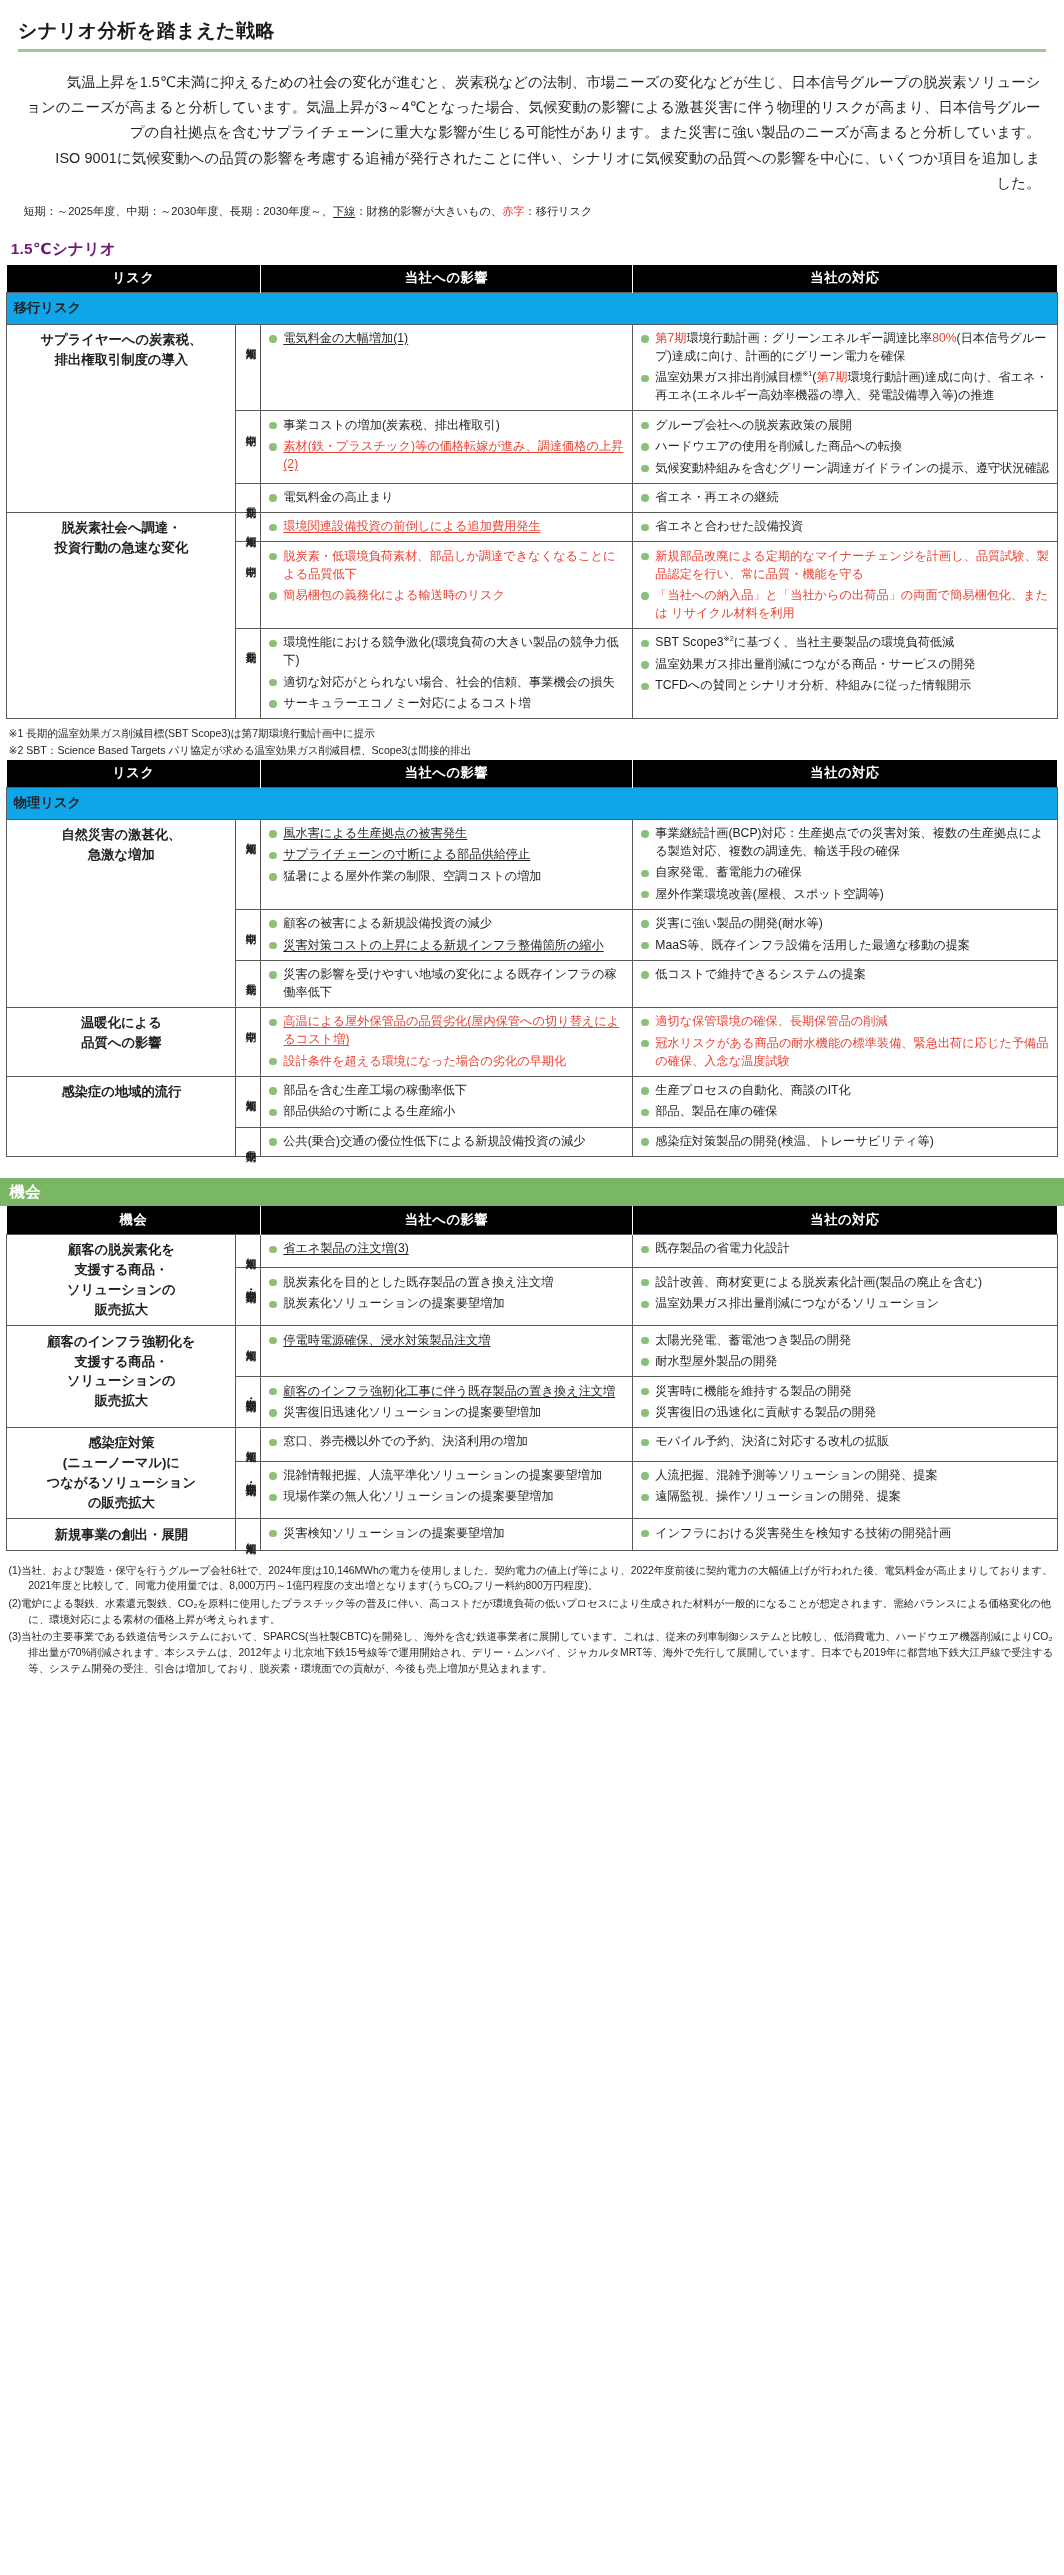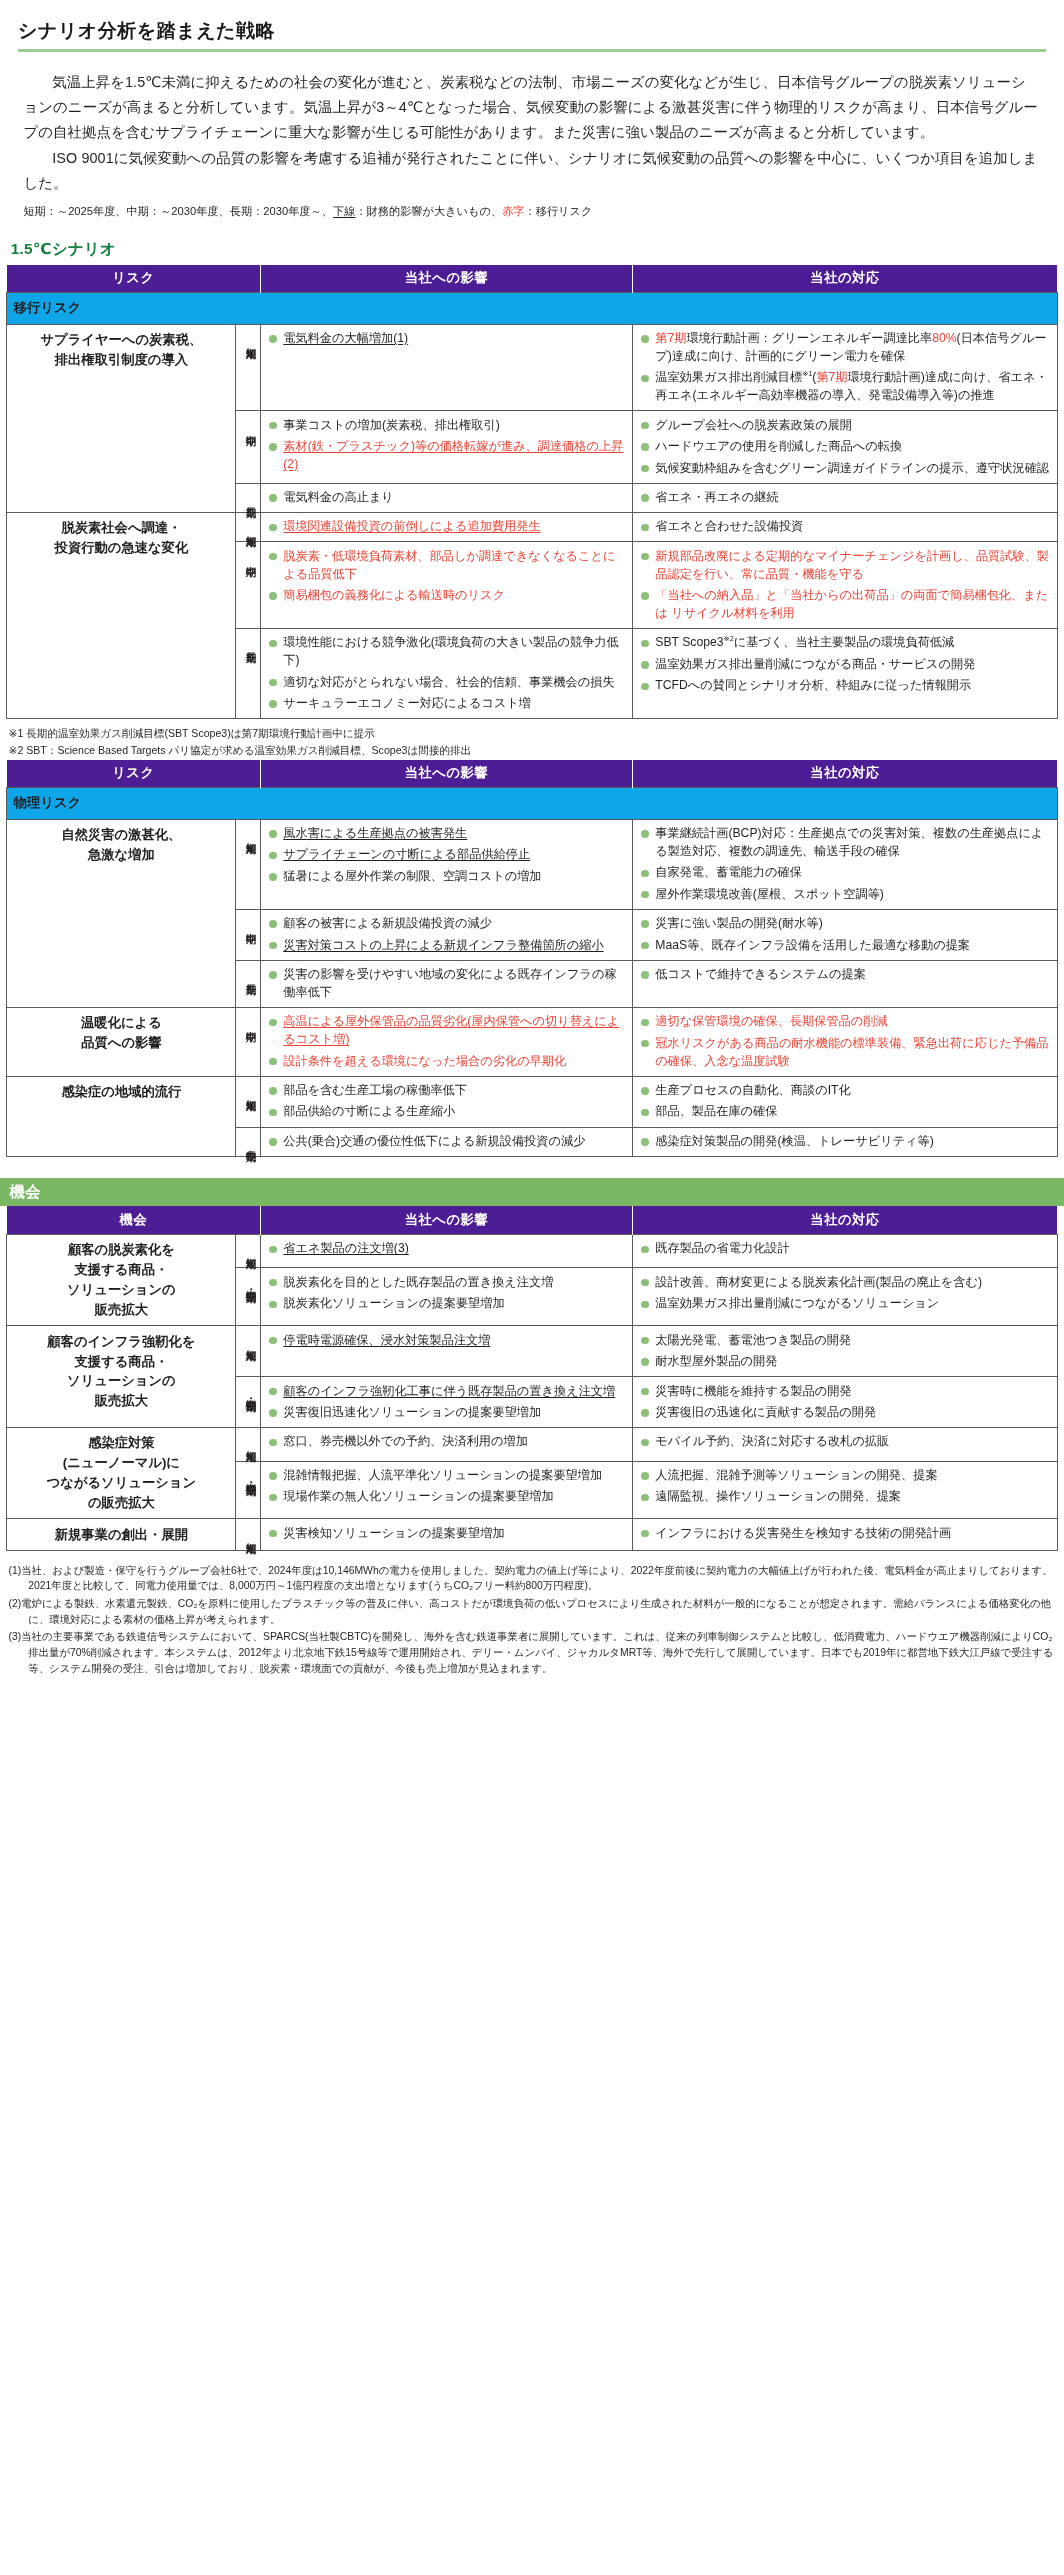--- a/index.html
+++ b/index.html
@@ -33,36 +33,37 @@
     width:100%;
     margin-bottom:18px;
   }
 
   
   .intro{
     padding:0 23.4px;
     font-size:14.4px;
     line-height:1.72;
     letter-spacing:0.1px;
+    text-align:right;
   }
   .intro p{ margin:0 0 2.1px 0; text-indent:2em;}
   .legend{
     padding:5.3px 23.4px 0 23.4px;
     font-size:11.2px;
     line-height:1.6;
   }
   .legend .u{ text-decoration:underline; }
   .legend .red{ color:#e8382b; }
 
   
   .sec-head{
     margin:18px 0 4.3px 6.4px;
     font-size:15.4px;
     font-weight:bold;
-    color:#15803d;
+    color:#701a75;
     letter-spacing:0.3px;
     padding-left:4.3px;
   }
   .sec-head.op{
     color:#ffffff;
     background:#7ab765;
     display:block;
     width:100%;
     box-sizing:border-box;
     margin:21px 0 0 0;
@@ -72,21 +73,21 @@
 
   
   table.tcfd{
     width:calc(100% - 12.8px);
     margin:0 6.4px;
     border-collapse:collapse;
     table-layout:fixed;
     font-size:12.2px;
   }
   table.tcfd th{
-    background:#4c1d95;
+    background:#000000;
     color:#ffffff;
     font-weight:bold;
     font-size:13.3px;
     padding:4.8px 0;
     text-align:center;
     border-right:1.6px solid #ffffff;
     letter-spacing:0.5px;
   }
   table.tcfd th:last-child{border-right:none;}
   table.tcfd td{

